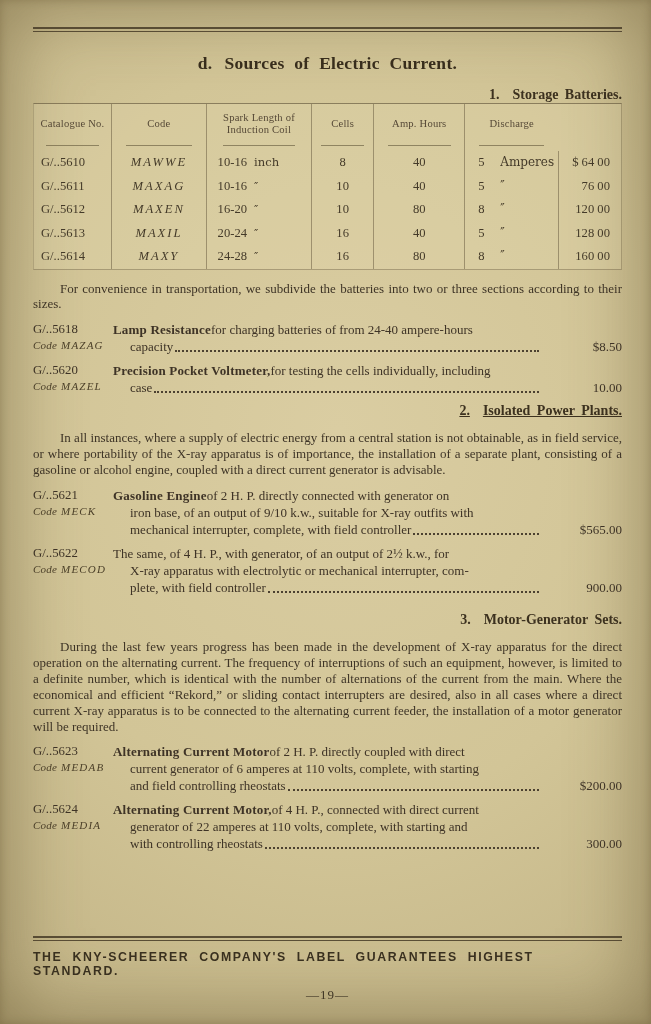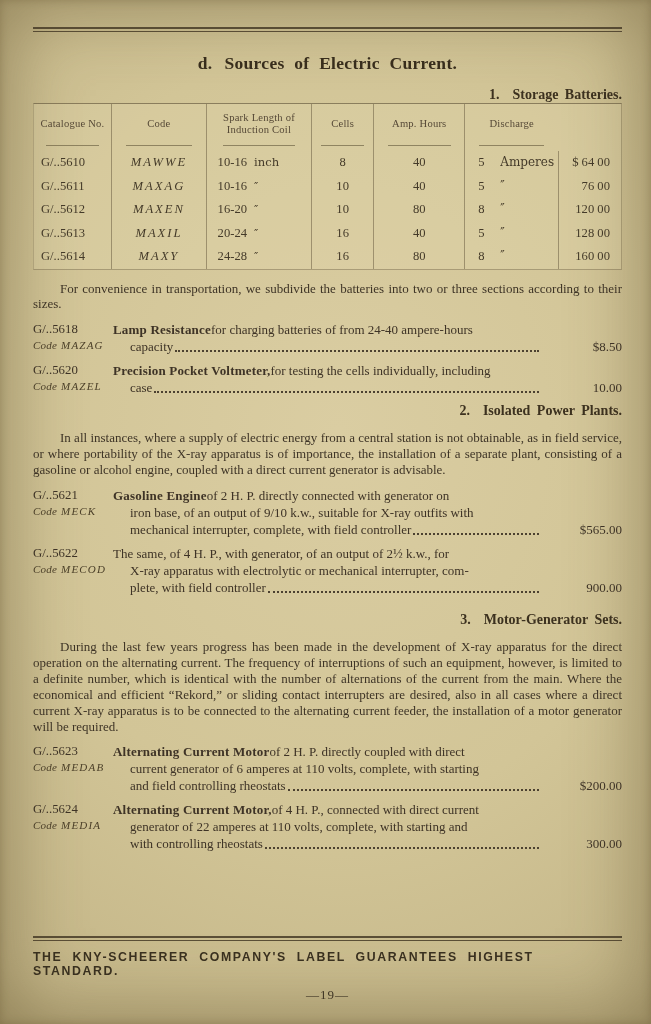--- a/index.html
+++ b/index.html
@@ -222,21 +222,21 @@
               <span class="line-text">case</span>
               <span class="leader"></span>
               <span class="item-price">10.00</span>
             </div>
 
           </div>
         </div>
 
     </div>
 
-    <div class="h-sub" style="margin-top:4px;">
+    <div class="h-sub" style="margin-top:4px;text-decoration:underline;">
       <span class="hnum">2.</span><span>Isolated Power Plants.</span>
     </div>
     <p class="para">In all instances, where a supply of electric energy from a central station is not obtainable, as in field service, or where portability of the X-ray apparatus is of importance, the installation of a separate plant, consisting of a gasoline or alcohol engine, coupled with a direct current generator is advisable.</p>
 
     <div class="items">
 
         <div class="item">
           <div class="item-left">
             <div class="cat-no">G/..5621</div>
             <div class="code-line"><span>Code</span><span class="code-val">MECK</span></div>

